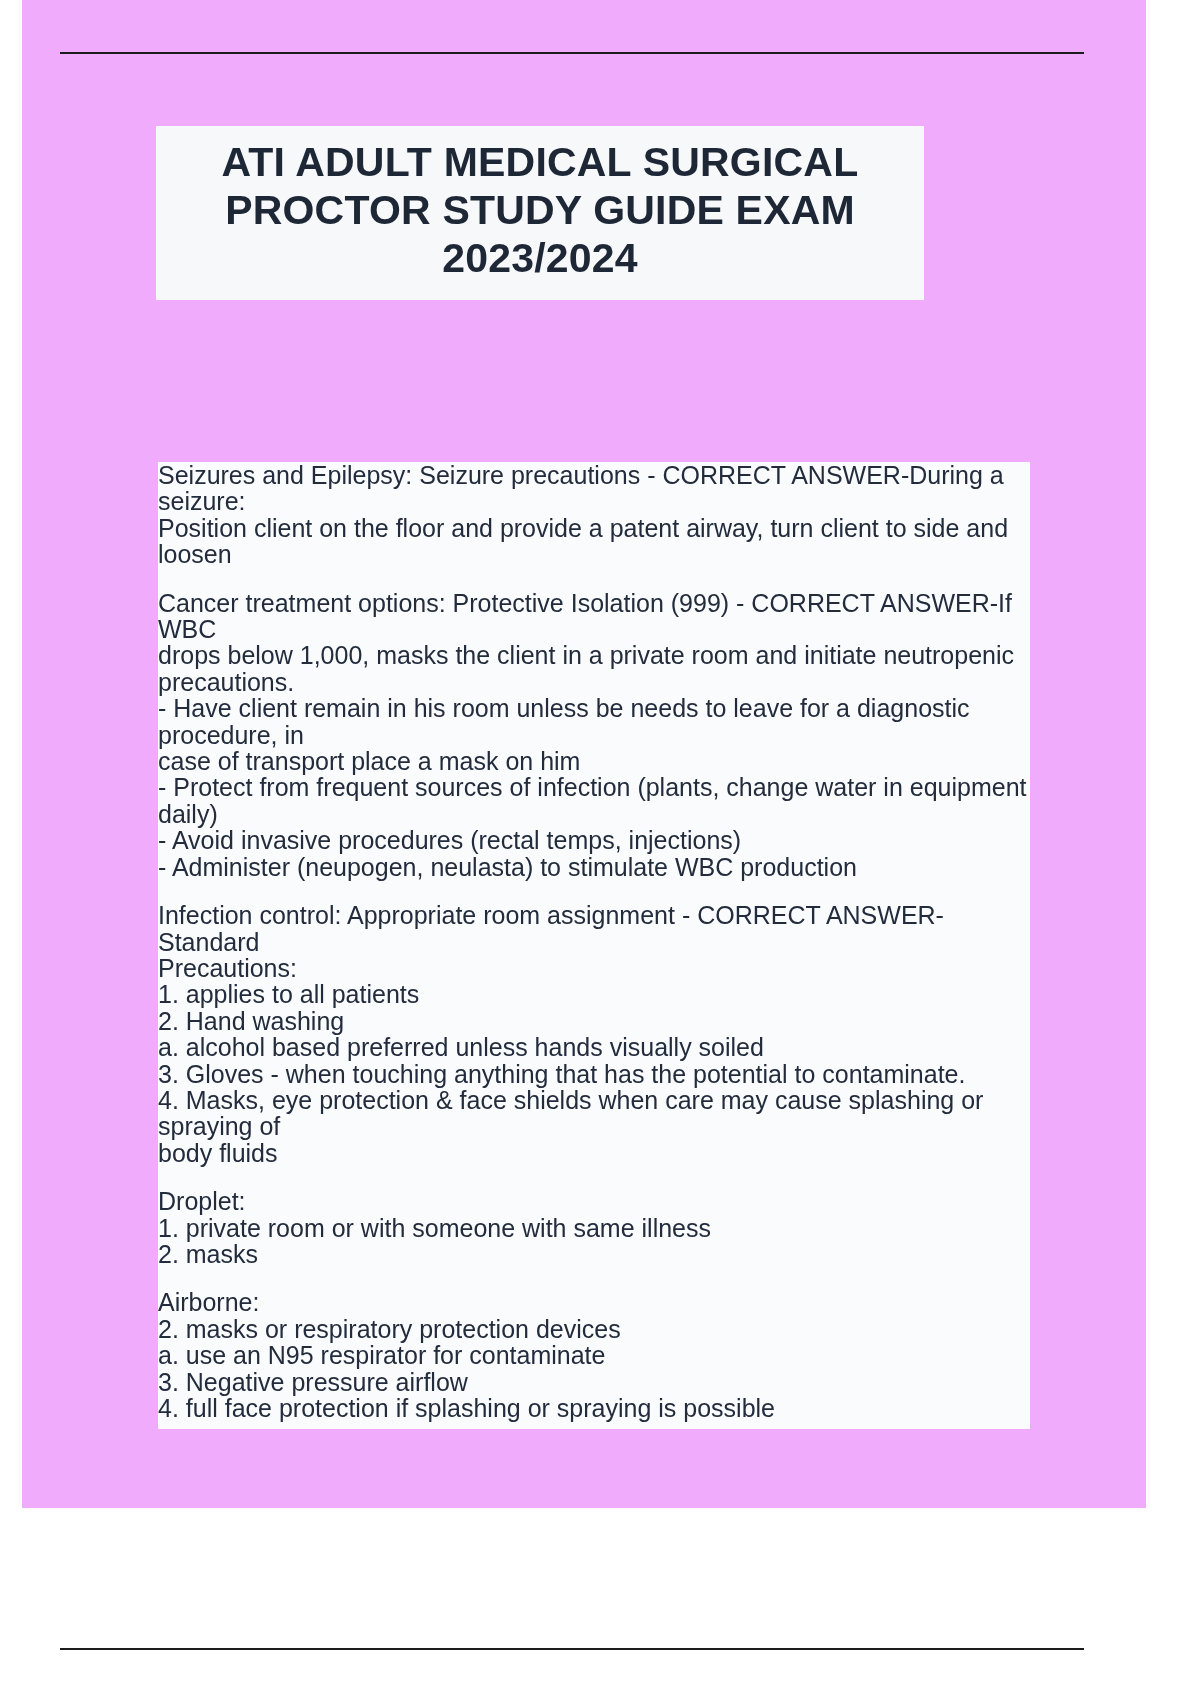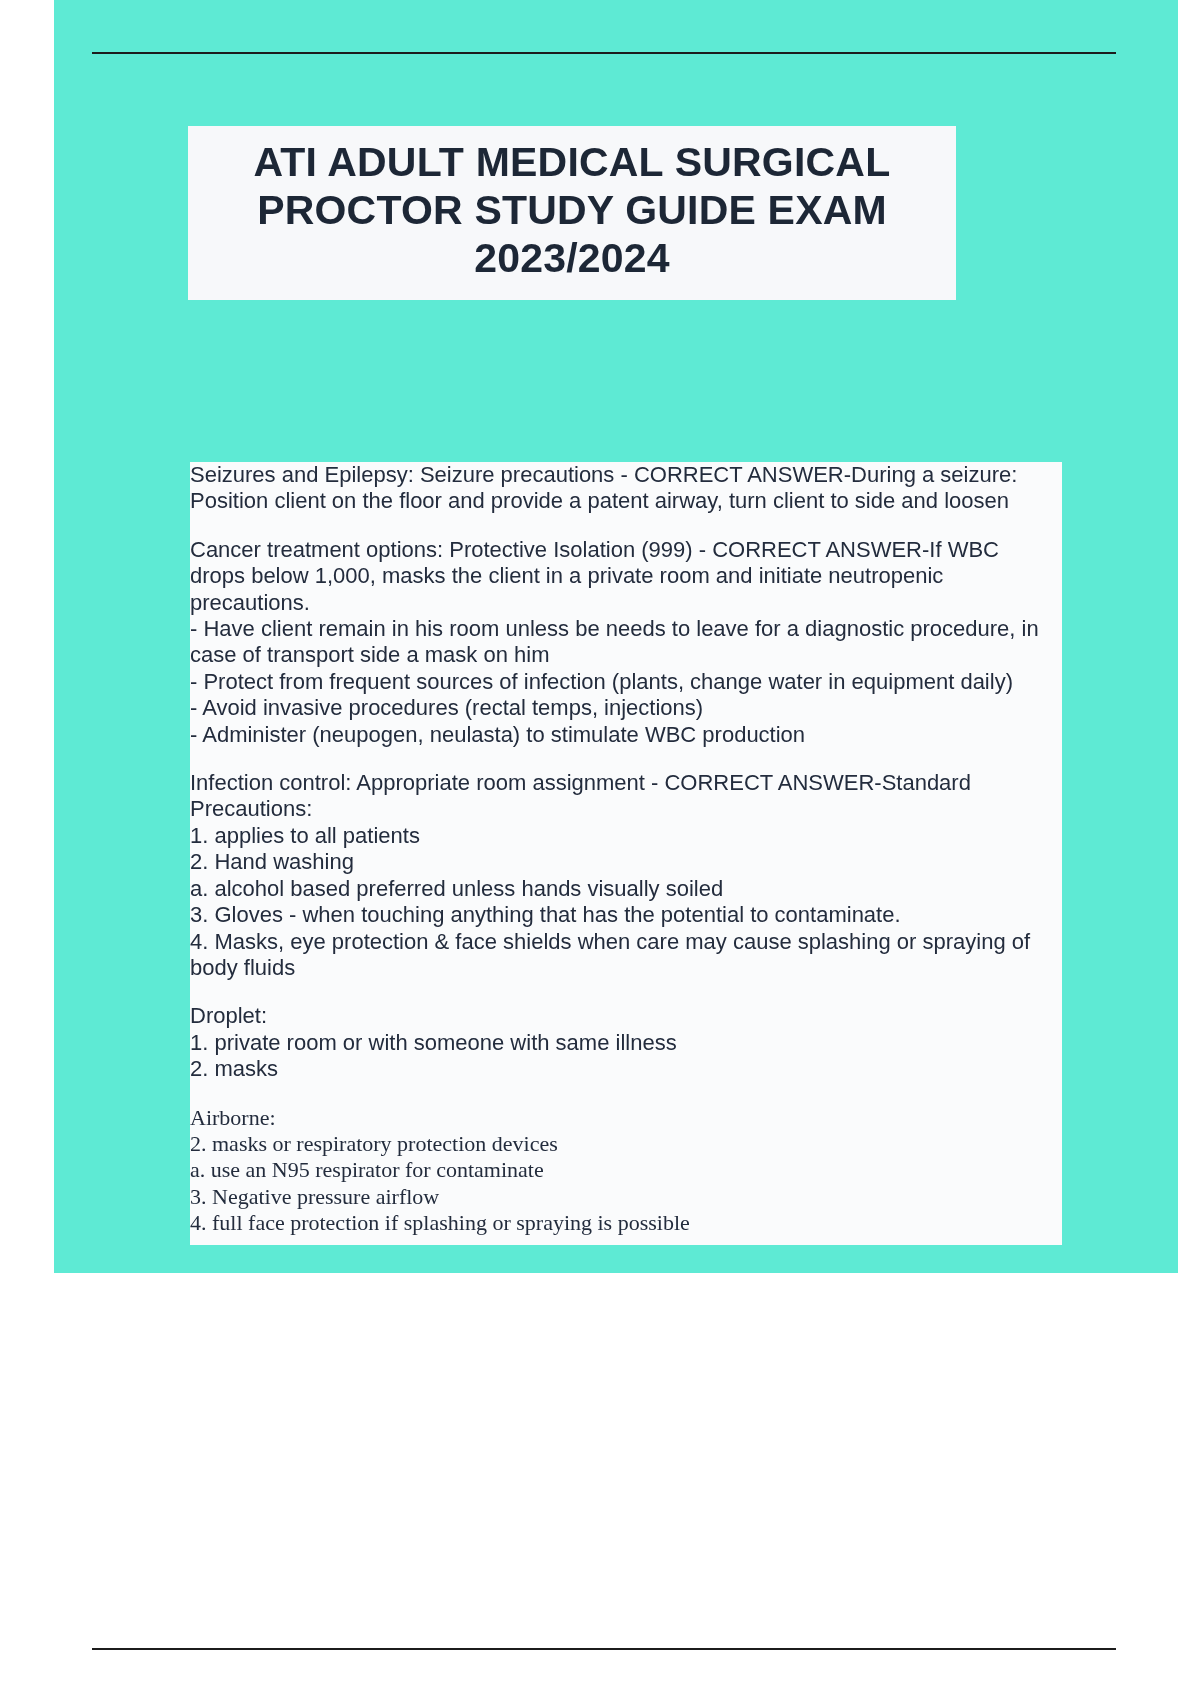--- a/index.html
+++ b/index.html
@@ -9,25 +9,25 @@
   }
   body {
     width: 1200px;
     height: 1700px;
     font-family: "Liberation Sans", sans-serif;
     position: relative;
     overflow: hidden;
   }
   .page {
     position: absolute;
-    left: 54px;
+    left: 22px;
     top: 0;
     width: 1124px;
-    height: 1273px;
-    background: #5eead4;
+    height: 1508px;
+    background: #f0abfc;
   }
   .rule {
     position: absolute;
     left: 38px;
     width: 1024px;
     height: 0;
     border-top: 2px solid #1c1c1c;
   }
   .rule-top { top: 52px; }
   .rule-bottom { top: 1648px; }
@@ -51,26 +51,26 @@
   }
 
   .body-block {
     position: absolute;
     left: 136px;
     top: 462px;
     width: 872px;
     background: #fafbfc;
   }
   .para {
-    font-size: 22px;
+    font-size: 25px;
     line-height: 26.4px;
     color: #232c3d;
     margin: 0 0 22px 0;
   }
-  .para:last-child { margin-bottom: 8px; font-family: Liberation Serif, serif; }
+  .para:last-child { margin-bottom: 8px; }
   .para .ln { display: block; }
 </style>
 </head>
 <body>
 
 <div class="page">
 
   <div class="rule rule-top"></div>
 
   <div class="title-block">
@@ -84,21 +84,21 @@
     <div class="para">
       <span class="ln">Seizures and Epilepsy: Seizure precautions - CORRECT ANSWER-During a seizure:</span>
       <span class="ln">Position client on the floor and provide a patent airway, turn client to side and loosen</span>
     </div>
 
     <div class="para">
       <span class="ln">Cancer treatment options: Protective Isolation (999) - CORRECT ANSWER-If WBC</span>
       <span class="ln">drops below 1,000, masks the client in a private room and initiate neutropenic</span>
       <span class="ln">precautions.</span>
       <span class="ln">- Have client remain in his room unless be needs to leave for a diagnostic procedure, in</span>
-      <span class="ln">case of transport side a mask on him</span>
+      <span class="ln">case of transport place a mask on him</span>
       <span class="ln">- Protect from frequent sources of infection (plants, change water in equipment daily)</span>
       <span class="ln">- Avoid invasive procedures (rectal temps, injections)</span>
       <span class="ln">- Administer (neupogen, neulasta) to stimulate WBC production</span>
     </div>
 
     <div class="para">
       <span class="ln">Infection control: Appropriate room assignment - CORRECT ANSWER-Standard</span>
       <span class="ln">Precautions:</span>
       <span class="ln">1. applies to all patients</span>
       <span class="ln">2. Hand washing</span>

